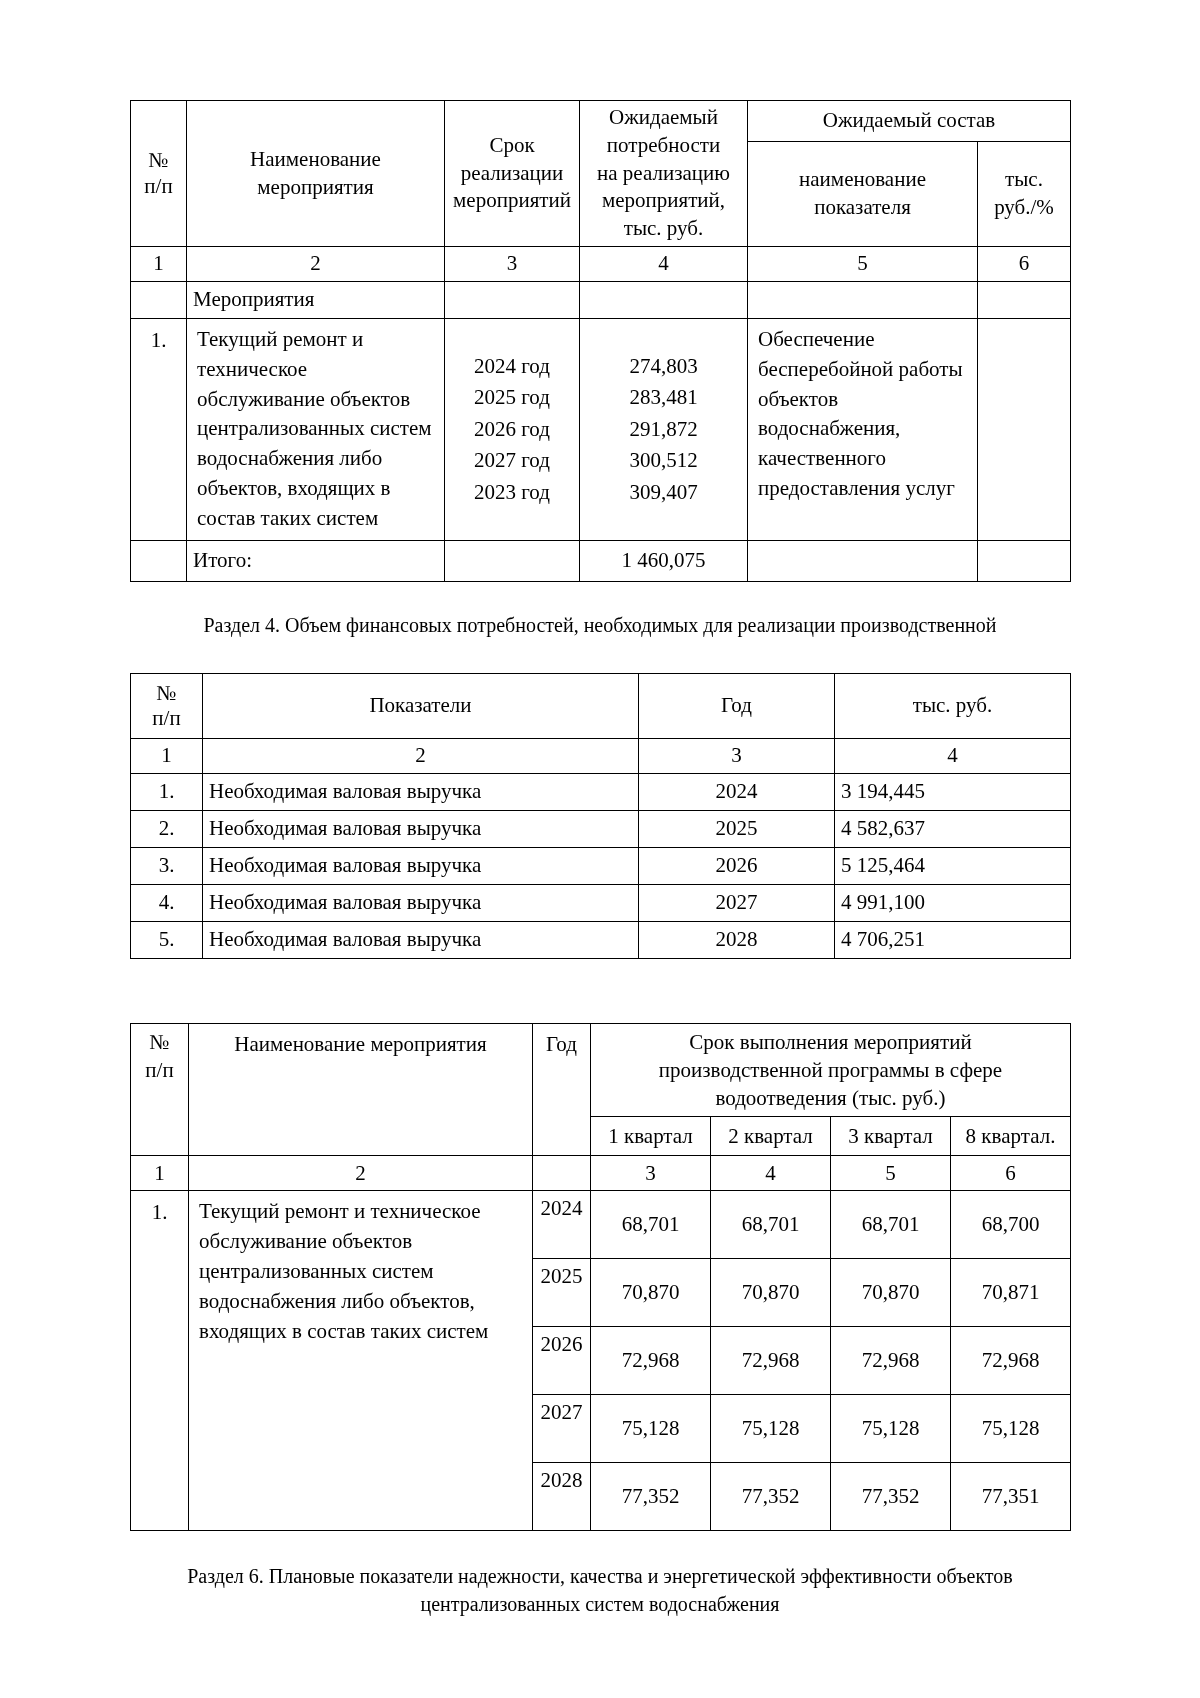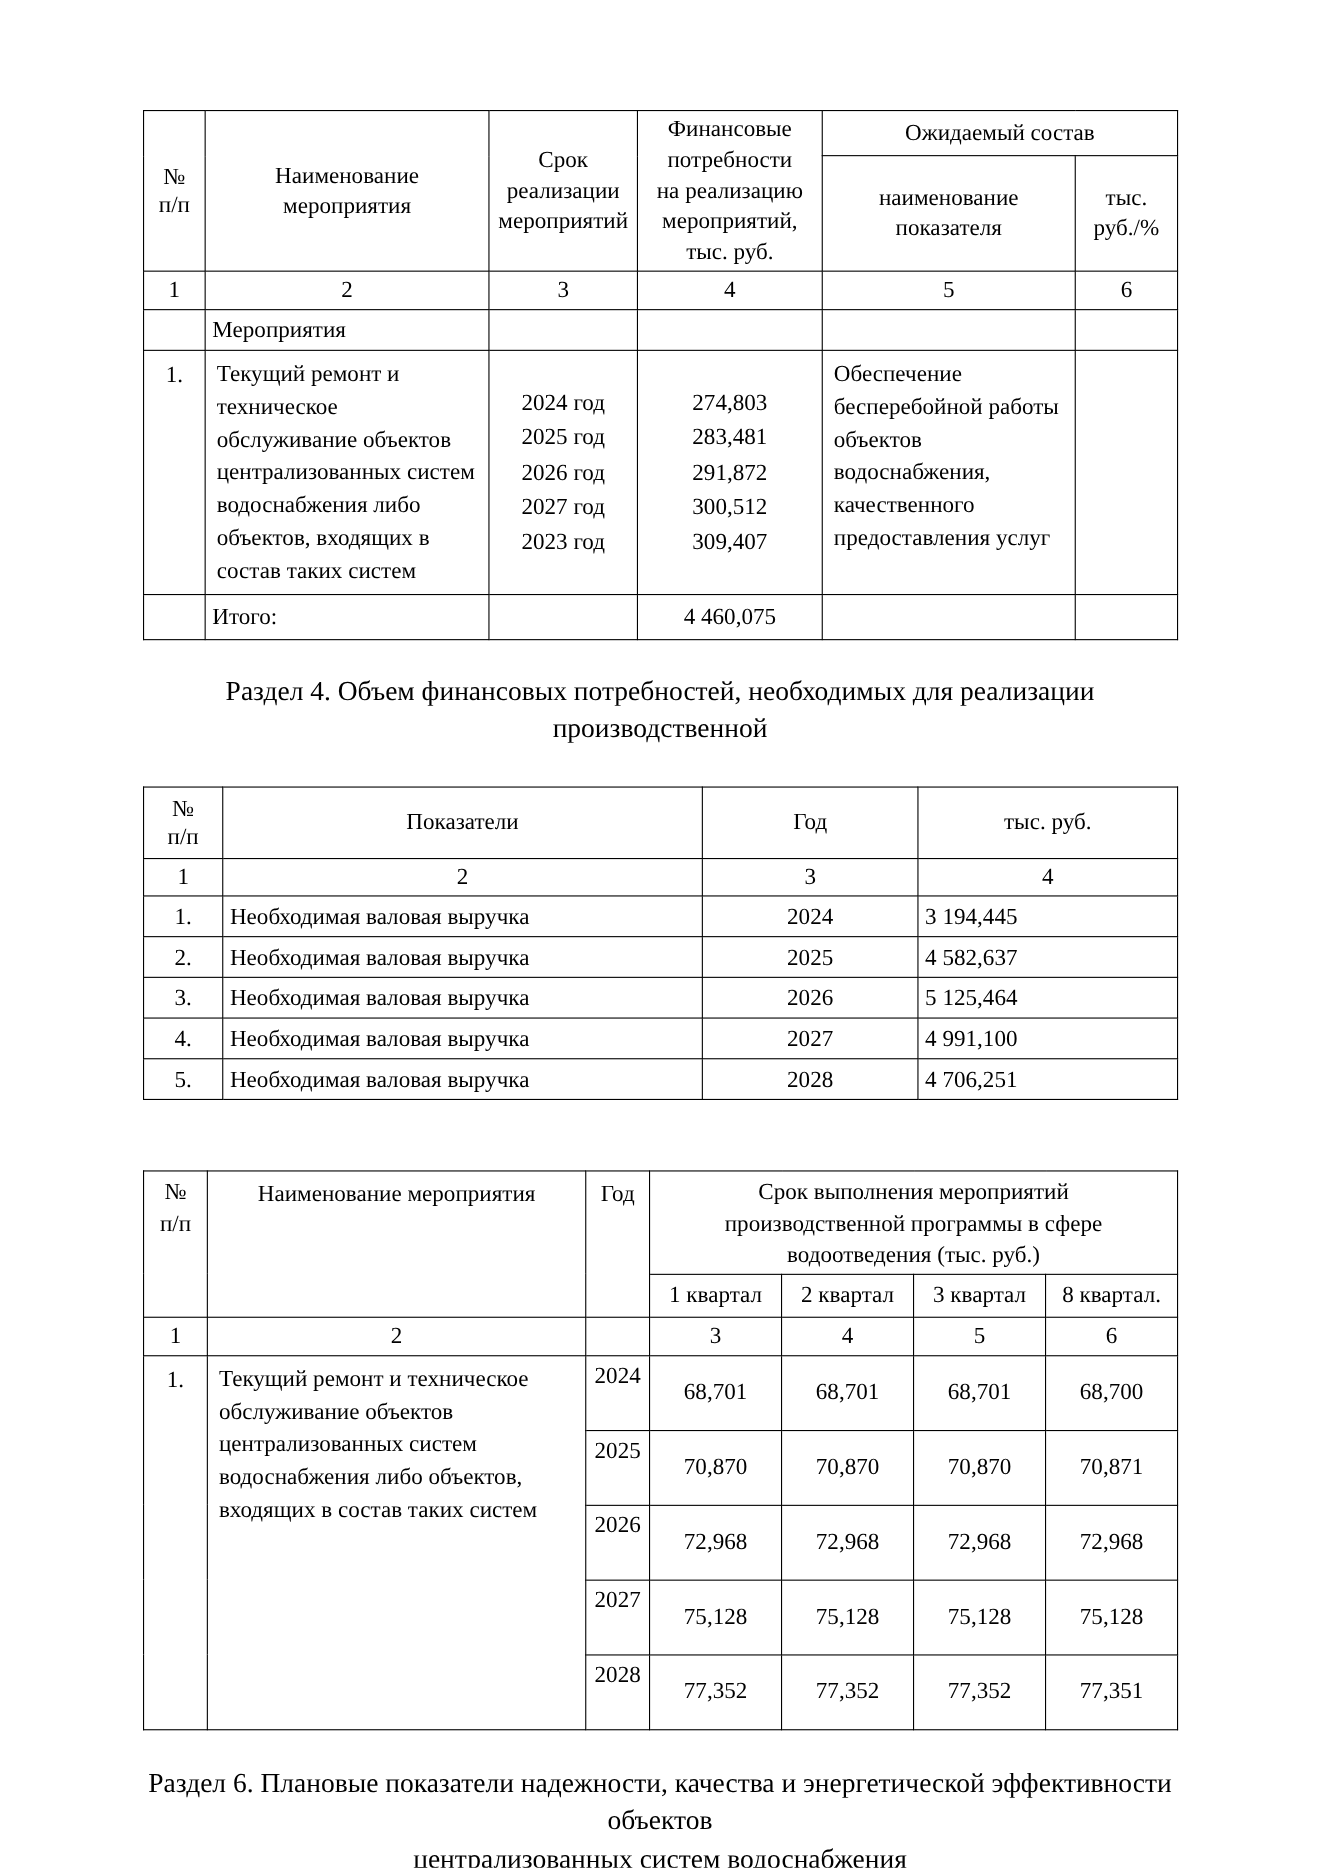--- a/index.html
+++ b/index.html
@@ -38,21 +38,21 @@
   }
   .tleft { text-align: left; }
   .vtop { vertical-align: top; }
   .vmid { vertical-align: middle; }
   .nowrapline { white-space: pre-line; }
 
   
   .section-heading {
     width: 940px;
     text-align: center;
-    font-size: 25px;
+    font-size: 20px;
     line-height: 1.38;
     margin: 0;
     padding: 0;
   }
   .gap-a { height: 30px; }
   .gap-b { height: 34px; }
   .gap-c { height: 30px; }
   .gap-d { height: 34px; }
   .gap-g { height: 32px; }
 
@@ -114,21 +114,21 @@
     </colgroup>
     <tbody>
       <tr>
         <td class="hdr-cell npp nowrapline" rowspan="2">№
 п/п</td>
         <td class="hdr-cell nowrapline" rowspan="2">Наименование
 мероприятия</td>
         <td class="hdr-cell nowrapline" rowspan="2">Срок
 реализации
 мероприятий</td>
-        <td class="hdr-cell nowrapline" rowspan="2">Финансовые
+        <td class="hdr-cell nowrapline" rowspan="2">Ожидаемый
 потребности
 на реализацию
 мероприятий,
 тыс. руб.</td>
         <td colspan="2" style="height:34px;">Ожидаемый состав</td>
       </tr>
       <tr>
         <td class="nowrapline" style="height:98px;">наименование
 показателя</td>
         <td class="nowrapline" style="height:98px;">тыс.
@@ -163,21 +163,21 @@
 291,872
 300,512
 309,407</td>
         <td class="tleft vtop effect-cell">Обеспечение бесперебойной работы объектов водоснабжения, качественного предоставления услуг</td>
         <td></td>
       </tr>
       <tr>
         <td></td>
         <td class="tleft" style="height:34px;">Итого:</td>
         <td></td>
-        <td>4 460,075</td>
+        <td>1 460,075</td>
         <td></td>
         <td></td>
       </tr>
     </tbody>
   </table>
 
   <div class="gap-a"></div>
 
   <div class="section-heading">
     <div>Раздел 4. Объем финансовых потребностей, необходимых для реализации производственной</div>

